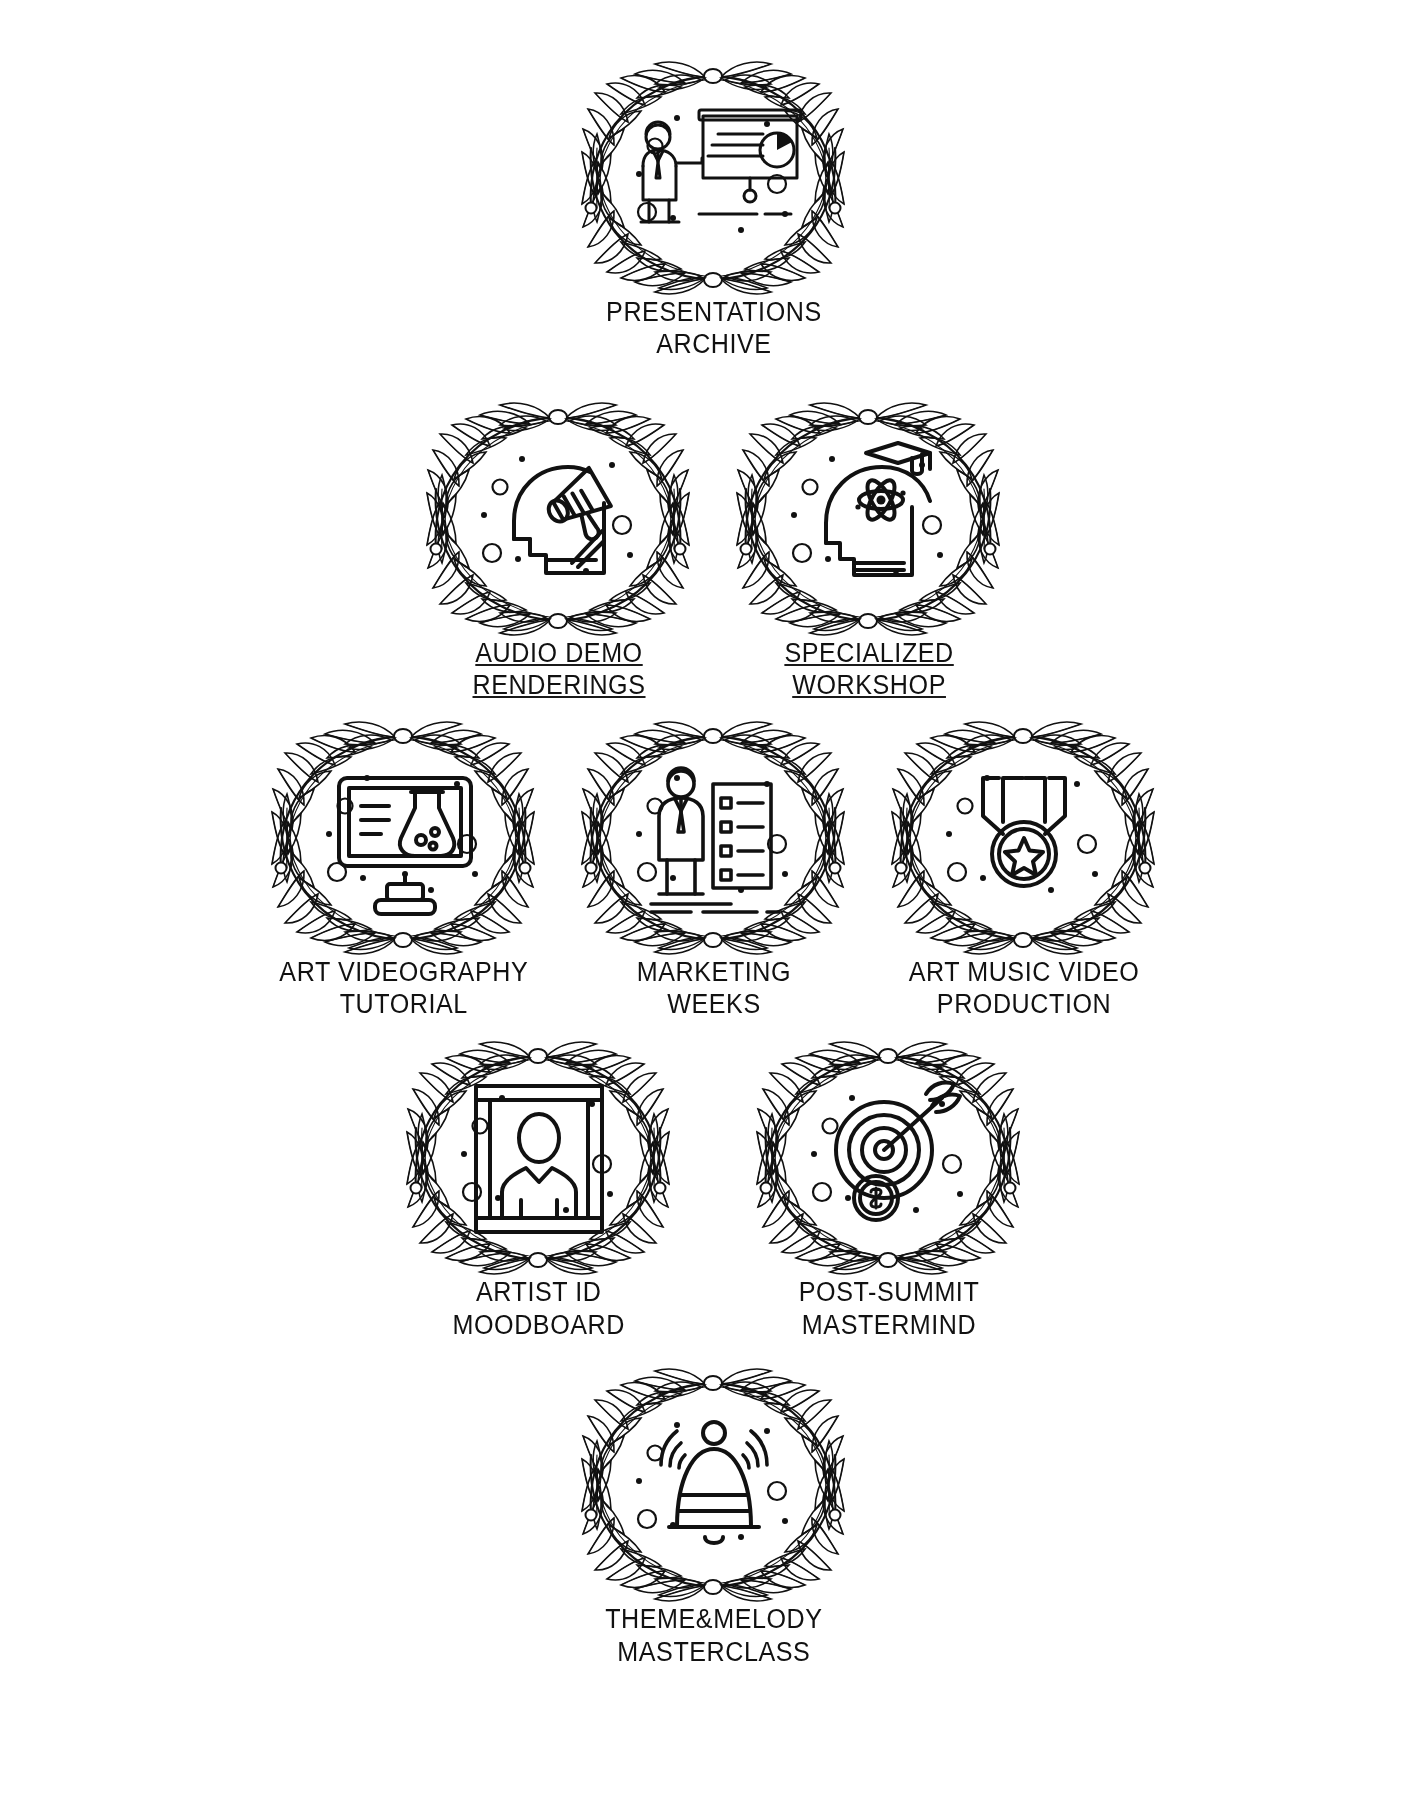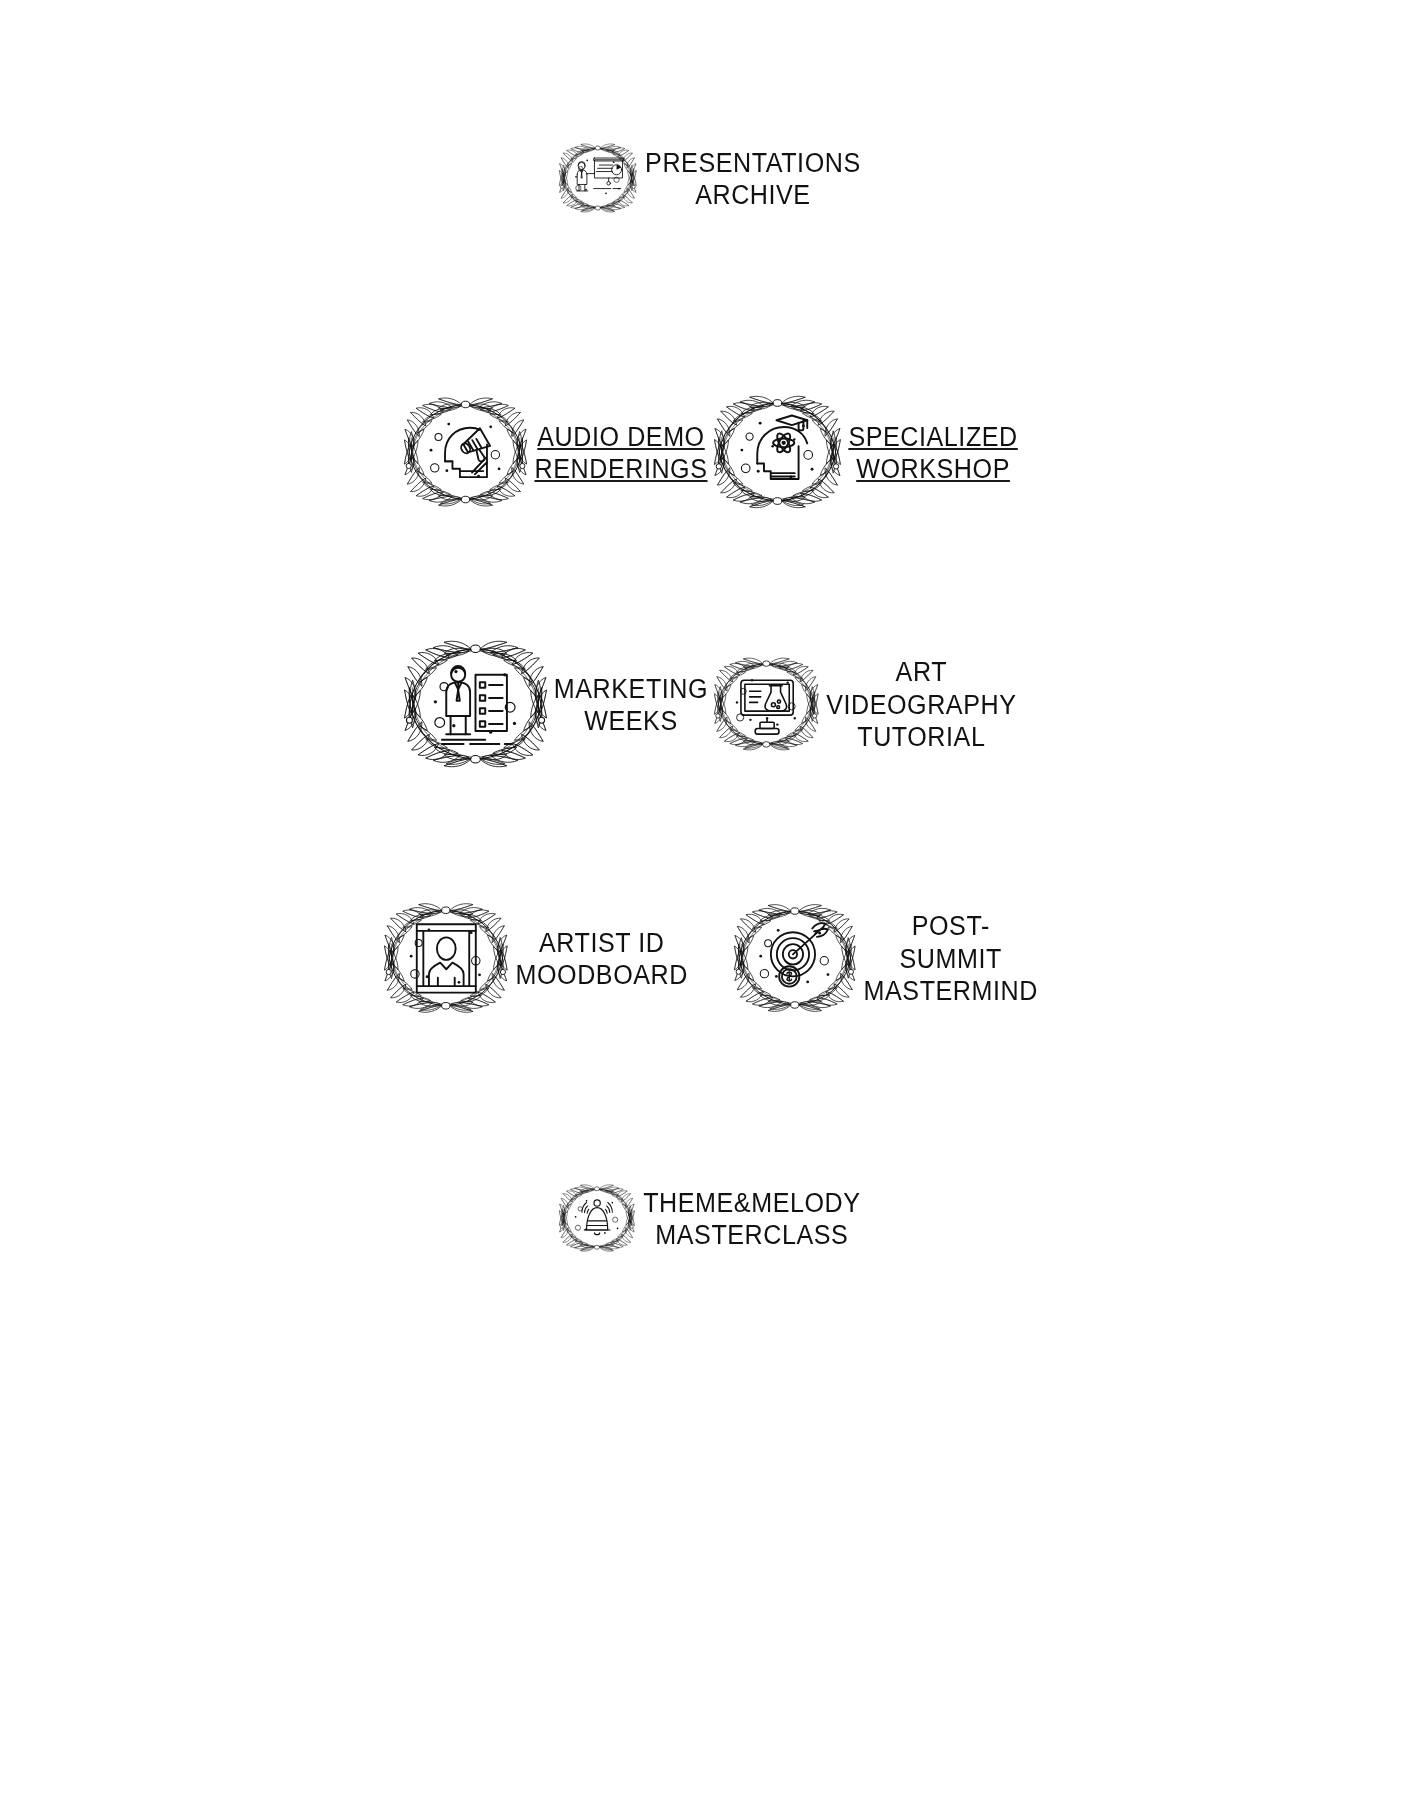--- a/index.html
+++ b/index.html
@@ -27,21 +27,21 @@
   .badge-row {
     display: flex;
     justify-content: center;
     align-items: flex-start;
     width: 100%;
   }
 
   .badge {
     width: 310px;
     display: flex;
-    flex-direction: row;
+    flex-direction: column;
     align-items: center;
     position: relative;
   }
 
   .emblem {
     width: 266px;
     height: 232px;
     position: relative;
     display: block;
   }
@@ -241,20 +241,48 @@
     </div>
   </div>
 
   <div class="badge-row row-3">
 
     <div class="badge">
       <div class="emblem">
         <svg viewBox="0 0 266 232">
           <use href="#laurel-wreath"></use>
           <use href="#accent-dots"></use>
+          <g fill="none" stroke="#111" stroke-width="4" stroke-linecap="round" stroke-linejoin="round">
+            <rect x="68" y="56" width="132" height="88" rx="8"></rect>
+            <rect x="78" y="66" width="112" height="68"></rect>
+            <line x1="90" y1="84" x2="118" y2="84"></line>
+            <line x1="90" y1="98" x2="118" y2="98"></line>
+            <line x1="90" y1="112" x2="110" y2="112"></line>
+            <path d="M144 70 L144 86 L130 116 C126 126 133 134 144 134
+                     C156 134 168 134 170 134 C180 134 186 126 182 116 L168 86 L168 70"></path>
+            <line x1="140" y1="70" x2="172" y2="70"></line>
+            <circle cx="150" cy="118" r="5"></circle>
+            <circle cx="164" cy="110" r="4"></circle>
+            <circle cx="162" cy="124" r="3.5"></circle>
+            <line x1="134" y1="154" x2="134" y2="162"></line>
+            <rect x="116" y="162" width="36" height="16" rx="3"></rect>
+            <rect x="104" y="178" width="60" height="14" rx="6"></rect>
+            <circle cx="134" cy="152" r="3" fill="#111" stroke="none"></circle>
+          </g>
+        </svg>
+      </div>
+      <div class="badge-label">ART VIDEOGRAPHY
+TUTORIAL</div>
+    </div>
+
+    <div class="badge">
+      <div class="emblem">
+        <svg viewBox="0 0 266 232">
+          <use href="#laurel-wreath"></use>
+          <use href="#accent-dots"></use>
           <g fill="none" stroke="#111" stroke-width="3.6" stroke-linecap="round" stroke-linejoin="round">
             <circle cx="100" cy="62" r="13"></circle>
             <path d="M87 59 A13 13 0 0 1 113 59"></path>
             <path d="M78 94 C78 82 87 76 100 76 C113 76 122 82 122 94 L122 138 L78 138 Z"></path>
             <line x1="100" y1="76" x2="100" y2="90"></line>
             <path d="M94 77 L100 89 L106 77"></path>
             <path d="M100 90 L97 110 L103 110 Z"></path>
             <line x1="86" y1="138" x2="86" y2="172"></line>
             <line x1="114" y1="138" x2="114" y2="172"></line>
             <line x1="78" y1="172" x2="122" y2="172"></line>
@@ -277,42 +305,34 @@
       <div class="badge-label">MARKETING
 WEEKS</div>
     </div>
 
     <div class="badge">
       <div class="emblem">
         <svg viewBox="0 0 266 232">
           <use href="#laurel-wreath"></use>
           <use href="#accent-dots"></use>
           <g fill="none" stroke="#111" stroke-width="4" stroke-linecap="round" stroke-linejoin="round">
-            <rect x="68" y="56" width="132" height="88" rx="8"></rect>
-            <rect x="78" y="66" width="112" height="68"></rect>
-            <line x1="90" y1="84" x2="118" y2="84"></line>
-            <line x1="90" y1="98" x2="118" y2="98"></line>
-            <line x1="90" y1="112" x2="110" y2="112"></line>
-            <path d="M144 70 L144 86 L130 116 C126 126 133 134 144 134
-                     C156 134 168 134 170 134 C180 134 186 126 182 116 L168 86 L168 70"></path>
-            <line x1="140" y1="70" x2="172" y2="70"></line>
-            <circle cx="150" cy="118" r="5"></circle>
-            <circle cx="164" cy="110" r="4"></circle>
-            <circle cx="162" cy="124" r="3.5"></circle>
-            <line x1="134" y1="154" x2="134" y2="162"></line>
-            <rect x="116" y="162" width="36" height="16" rx="3"></rect>
-            <rect x="104" y="178" width="60" height="14" rx="6"></rect>
-            <circle cx="134" cy="152" r="3" fill="#111" stroke="none"></circle>
-          </g>
-        </svg>
-      </div>
-      <div class="badge-label">ART VIDEOGRAPHY
-TUTORIAL</div>
-    </div>
-
+            <path d="M108 56 L92 56 L92 94 L112 112"></path>
+            <path d="M132 56 L112 56 L112 100"></path>
+            <path d="M134 56 L154 56 L154 100"></path>
+            <path d="M158 56 L174 56 L174 94 L154 112"></path>
+            <circle cx="133" cy="132" r="32"></circle>
+            <circle cx="133" cy="132" r="25"></circle>
+            <path d="M133 116 L138.5 128.5 L152 130 L142 139.5 L145 153 L133 146 L121 153
+                     L124 139.5 L114 130 L127.5 128.5 Z"></path>
+          </g>
+        </svg>
+      </div>
+      <div class="badge-label">ART MUSIC VIDEO
+PRODUCTION</div>
+    </div>
   </div>
 
   <div class="badge-row row-4">
 
     <div class="badge">
       <div class="emblem">
         <svg viewBox="0 0 266 232">
           <use href="#laurel-wreath"></use>
           <use href="#accent-dots"></use>
           <g fill="none" stroke="#111" stroke-width="4" stroke-linecap="round" stroke-linejoin="round">

